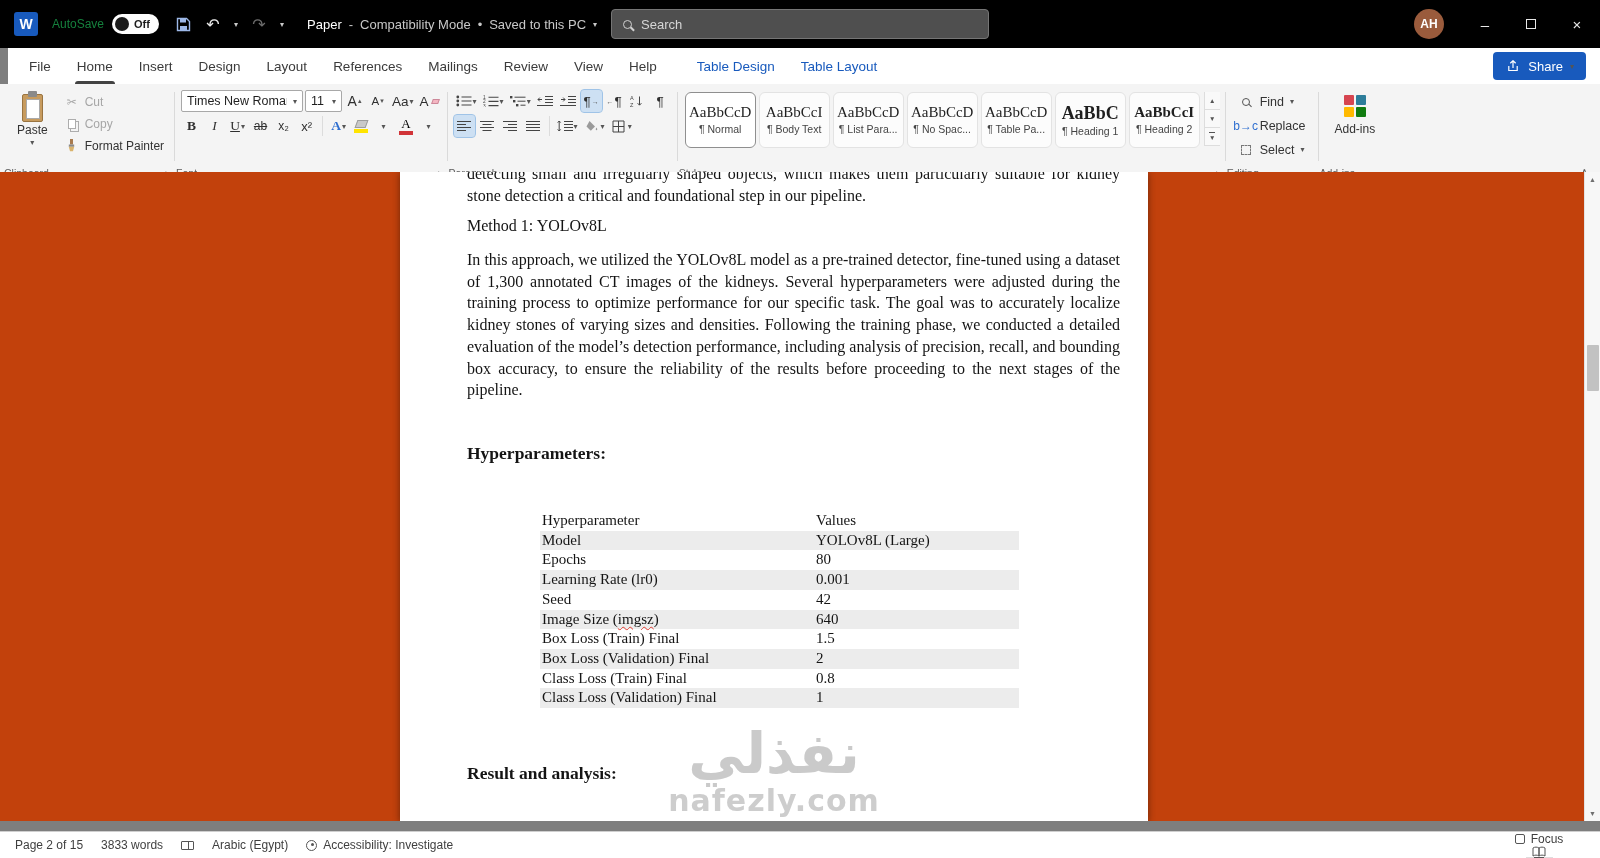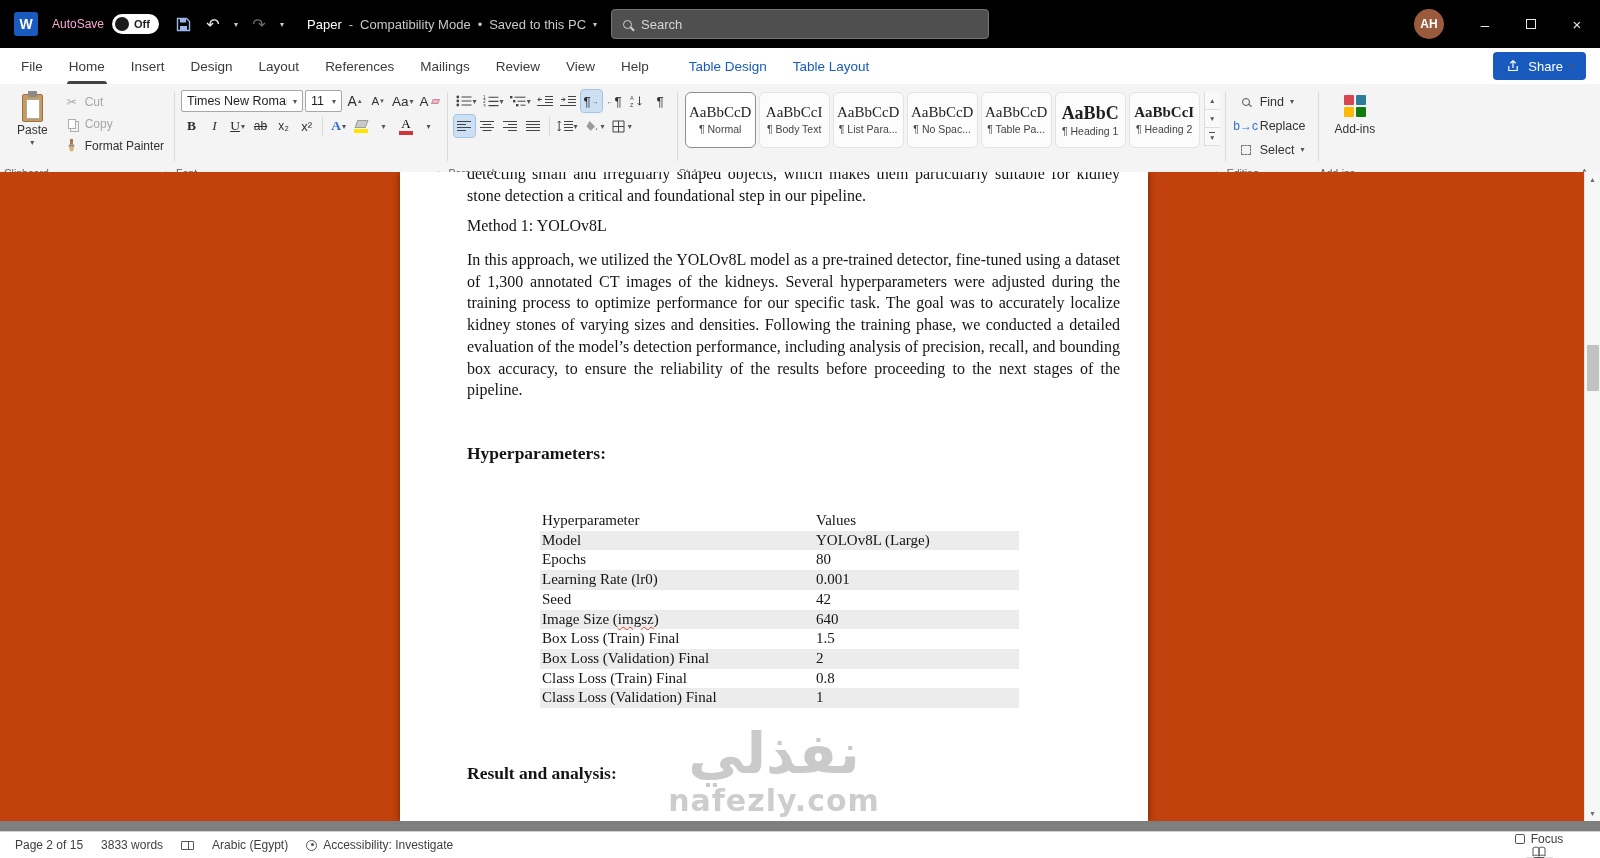--- a/index.html
+++ b/index.html
@@ -3,41 +3,41 @@
 <meta charset="utf-8">
 <style>
   * { box-sizing: border-box; margin:0; padding:0; }
   html,body { width:1600px; height:858px; overflow:hidden; }
   body { font-family:"Liberation Sans","DejaVu Sans",sans-serif; background:#555; }
   .app { position:relative; width:1600px; height:858px; background:#7e7e7e; overflow:hidden; }
 
   
   .titlebar { height:48px; background:#000; display:flex; align-items:center; padding-left:14px; color:#fff; position:relative; }
   .word-logo { width:24px; height:24px; background:#185abd; border-radius:3px; color:#fff; font-weight:bold; font-size:14px; display:flex; align-items:center; justify-content:center; flex:none; }
-  .tb-label { font-size:12px; margin-left:14px; color:#f9a8d4; }
+  .tb-label { font-size:12px; margin-left:14px; color:#15803d; }
   .toggle { width:47px; height:20px; border-radius:10px; background:#fdfdfd; display:flex; align-items:center; margin-left:8px; padding-left:3px; flex:none; }
   .toggle-knob { width:14px; height:14px; border-radius:50%; background:#1a1a1a; }
   .toggle-text { font-size:11px; color:#1a1a1a; margin-left:5px; font-weight:bold; }
   .tb-btn { width:28px; height:30px; display:flex; align-items:center; justify-content:center; border-radius:4px; font-size:16px; color:#ececec; flex:none; }
   .tb-btn.smallchev { width:14px; font-size:8px; color:#c9c9c9; }
   .tb-btn.disabled { color:#6d6d6d; }
   .tb-group { display:flex; align-items:center; gap:2px; margin-left:10px; }
   .doc-title { display:flex; align-items:center; gap:7px; margin-left:18px; font-size:13px; white-space:nowrap; }
   .doc-title .dim { color:#c8c8c8; }
   .doc-title .dd { font-size:8px; color:#c8c8c8; }
   .searchbox { position:absolute; left:50%; top:9px; transform:translateX(-50%); width:378px; height:30px; background:#4f4f4f; border:1px solid #757575; border-radius:4px; display:flex; align-items:center; gap:9px; padding:0 11px; color:#d6d6d6; font-size:13px; }
   .mag { width:9px; height:9px; border:1.6px solid #d0d0d0; border-radius:50%; position:relative; flex:none; }
   .mag::after { content:""; position:absolute; width:5px; height:1.6px; background:#d0d0d0; transform:rotate(45deg); right:-4px; bottom:-2px; }
   .tb-right { margin-left:auto; display:flex; align-items:center; height:100%; }
   .avatar { width:30px; height:30px; border-radius:50%; background:#9a5b3c; color:#fff; font-size:12px; font-weight:bold; display:flex; align-items:center; justify-content:center; margin-right:18px; }
   .winbtn { width:46px; height:100%; display:flex; align-items:center; justify-content:center; color:#e8e8e8; font-size:15px; }
   .maxbox { width:10px; height:10px; border:1px solid #e8e8e8; }
 
   
-  .menubar { height:36px; background:#fff; display:flex; align-items:center; padding:0 14px 0 8px; }
+  .menubar { height:36px; background:#fff; display:flex; align-items:center; padding:0 14px 0 8px;margin-left:8px; }
   .mtabs { display:flex; align-items:center; height:100%; }
   .mtab { padding:0 13px; height:100%; display:flex; align-items:center; font-size:13.5px; color:#3b3b3b; position:relative; cursor:default; }
   .mtab.active::after { content:""; position:absolute; left:11px; right:11px; bottom:0; height:3px; border-radius:3px 3px 0 0; background:#424242; }
   .mtab.contextual { color:#185abd; }
   .mtab.contextual.first { margin-left:14px; }
   .share-btn { margin-left:auto; height:28px; background:#185abd; color:#fff; border-radius:4px; display:flex; align-items:center; gap:7px; padding:0 12px; font-size:13px; }
   .share-btn .dd { font-size:8px; }
 
   
   .ribbon { height:98px; background:#f4f4f4; border-bottom:1px solid #d2d2d2; display:flex; align-items:stretch; padding:2px 4px 0 4px; position:relative; }

